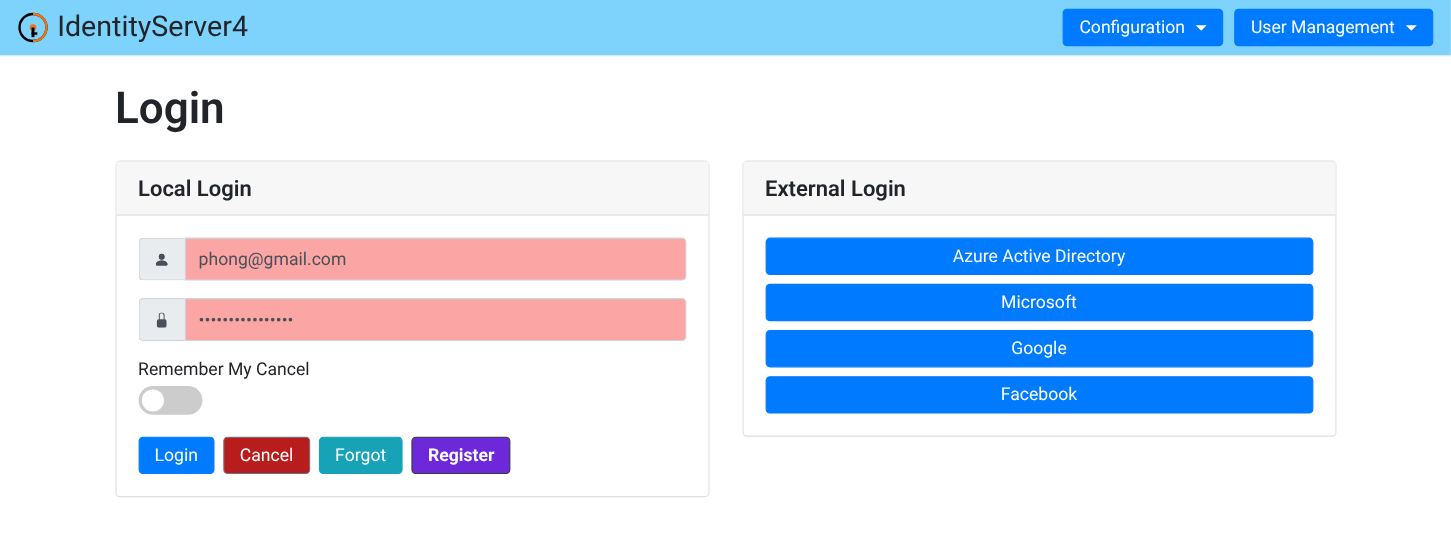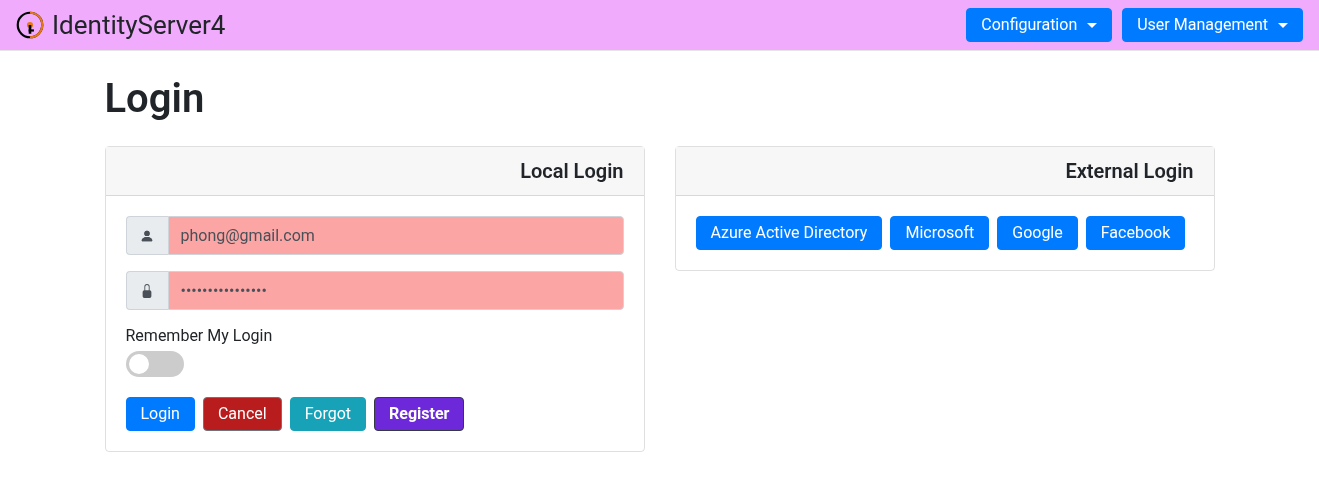--- a/index.html
+++ b/index.html
@@ -14,21 +14,21 @@
       color: #212529;
       background: #fff;
     }
     
     .navbar {
       display: flex;
       align-items: center;
       justify-content: space-between;
       padding: 8px 16px;
       border-bottom: 1px solid #e5e5e5;
-      background: #f0abfc;
+      background: #7dd3fc;
     }
     
     .navbar-brand {
       display: flex;
       align-items: center;
       gap: 8px;
       font-size: 26px;
       font-weight: 400;
       color: #212529;
     }
@@ -125,21 +125,20 @@
       border-radius: 4px;
       margin-bottom: 16px;
     }
     
     .card-header {
       padding: 12px 20px;
       background-color: #f7f7f8;
       border-bottom: 1px solid rgba(0,0,0,.125);
       font-size: 20px;
       font-weight: 600;
-      text-align: right;
     }
     
     .card-body {
       padding: 20px;
     }
     
     .form-group {
       margin-bottom: 16px;
     }
     
@@ -203,20 +202,21 @@
     .btn-row {
       display: flex;
       gap: 8px;
       flex-wrap: wrap;
     }
     
     .external-row {
       display: flex;
       gap: 8px;
       flex-wrap: wrap;
+      flex-direction: column;
     }
   </style>
 </head>
 <body>
 
 <nav class="navbar">
   <a class="navbar-brand">
     <span class="logo">
       <svg viewBox="0 0 32 32" width="28" height="28">
         <circle cx="16" cy="16" r="14" fill="none" stroke="#000" stroke-width="2.5"></circle>
@@ -266,21 +266,21 @@
               <div class="input-group-prepend">
                 <svg width="14" height="14" viewBox="0 0 16 16" fill="#495057">
                   <path d="M8 1a2 2 0 0 1 2 2v4H6V3a2 2 0 0 1 2-2zm3 6V3a3 3 0 0 0-6 0v4a2 2 0 0 0-2 2v5a2 2 0 0 0 2 2h6a2 2 0 0 0 2-2V9a2 2 0 0 0-2-2z"></path>
                 </svg>
               </div>
               <input type="password" class="form-control" value="passwordpassword" style="">
             </div>
           </div>
 
           <div class="form-group">
-            <label class="form-label">Remember My Login</label>
+            <label class="form-label">Remember My Cancel</label>
             <div class="toggle-switch"></div>
           </div>
 
           <div class="btn-row">
             <button class="btn btn-primary">Login</button>
             <button class="btn btn-secondary">Cancel</button>
             <button class="btn btn-info">Forgot</button>
             <button class="btn btn-dark">Register</button>
           </div>
 

